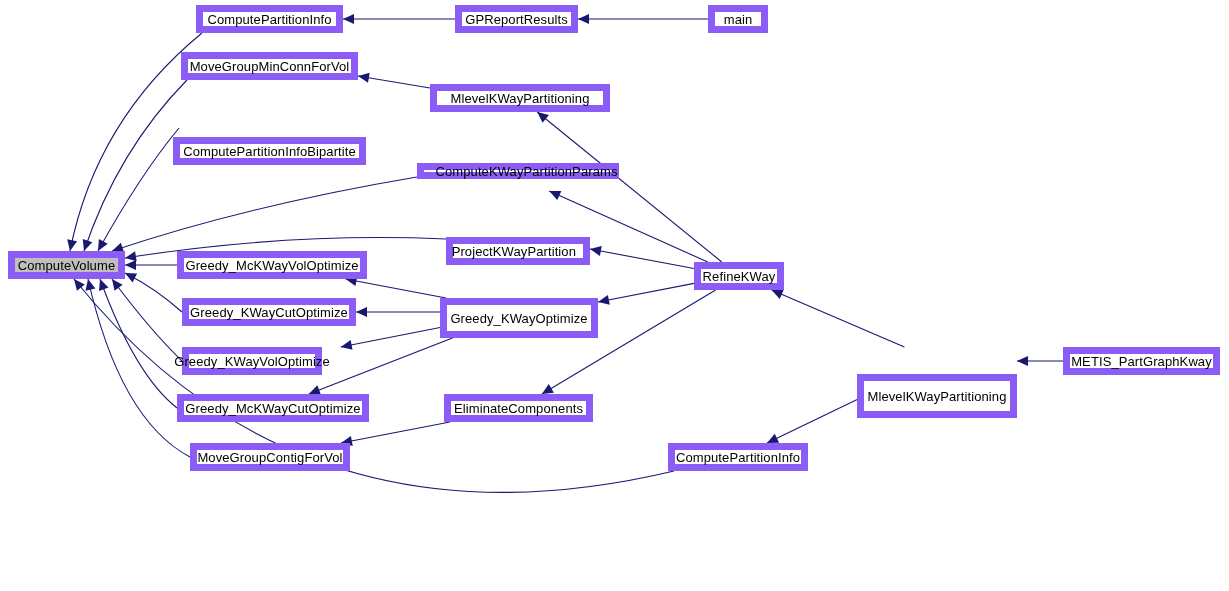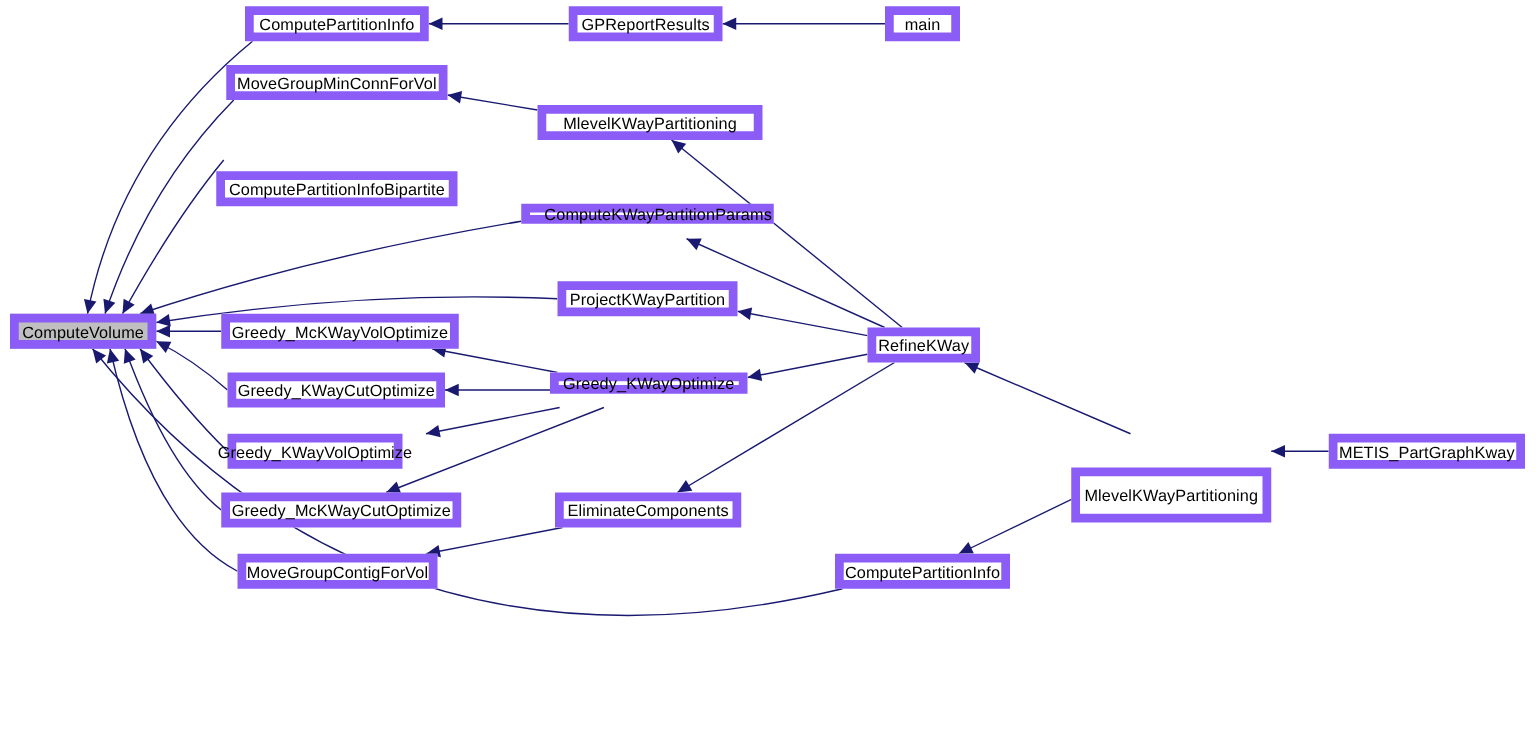--- a/index.html
+++ b/index.html
@@ -117,30 +117,30 @@
       </div>
       <div class="node" style="left: 181px; top: 52px; width: 177px; height: 28px;">
         <span class="node-label">MoveGroupMinConnForVol</span>
       </div>
       <div class="node" style="left: 173px; top: 100px; width: 193px; height: 28px; margin-top: 37px;">
         <span class="node-label">ComputePartitionInfoBipartite</span>
       </div>
       <div class="node" style="left: 417px; top: 163px; width: 202px; height: 16px; padding-left: 24px;">
         <span class="node-label">ComputeKWayPartitionParams</span>
       </div>
-      <div class="node" style="left: 446px; top: 225px; width: 144px; height: 28px;">
+      <div class="node" style="left: 446px; top: 237px; width: 144px; height: 28px; justify-content: flex-end;">
         <span class="node-label">ProjectKWayPartition</span>
       </div>
       <div class="node" style="left: 177px; top: 251px; width: 190px; height: 28px;">
         <span class="node-label">Greedy_McKWayVolOptimize</span>
       </div>
       <div class="node" style="left: 182px; top: 298px; width: 174px; height: 28px;">
         <span class="node-label">Greedy_KWayCutOptimize</span>
       </div>
-      <div class="node" style="left: 440px; top: 298px; width: 158px; height: 17px;">
+      <div class="node" style="left: 440px; top: 298px; width: 158px; height: 40px;">
         <span class="node-label">Greedy_KWayOptimize</span>
       </div>
       <div class="node" style="left: 182px; top: 347px; width: 140px; height: 28px;">
         <span class="node-label">Greedy_KWayVolOptimize</span>
       </div>
       <div class="node" style="left: 177px; top: 394px; width: 192px; height: 28px;">
         <span class="node-label">Greedy_McKWayCutOptimize</span>
       </div>
       <div class="node" style="left: 444px; top: 394px; width: 149px; height: 28px;">
         <span class="node-label">EliminateComponents</span>

